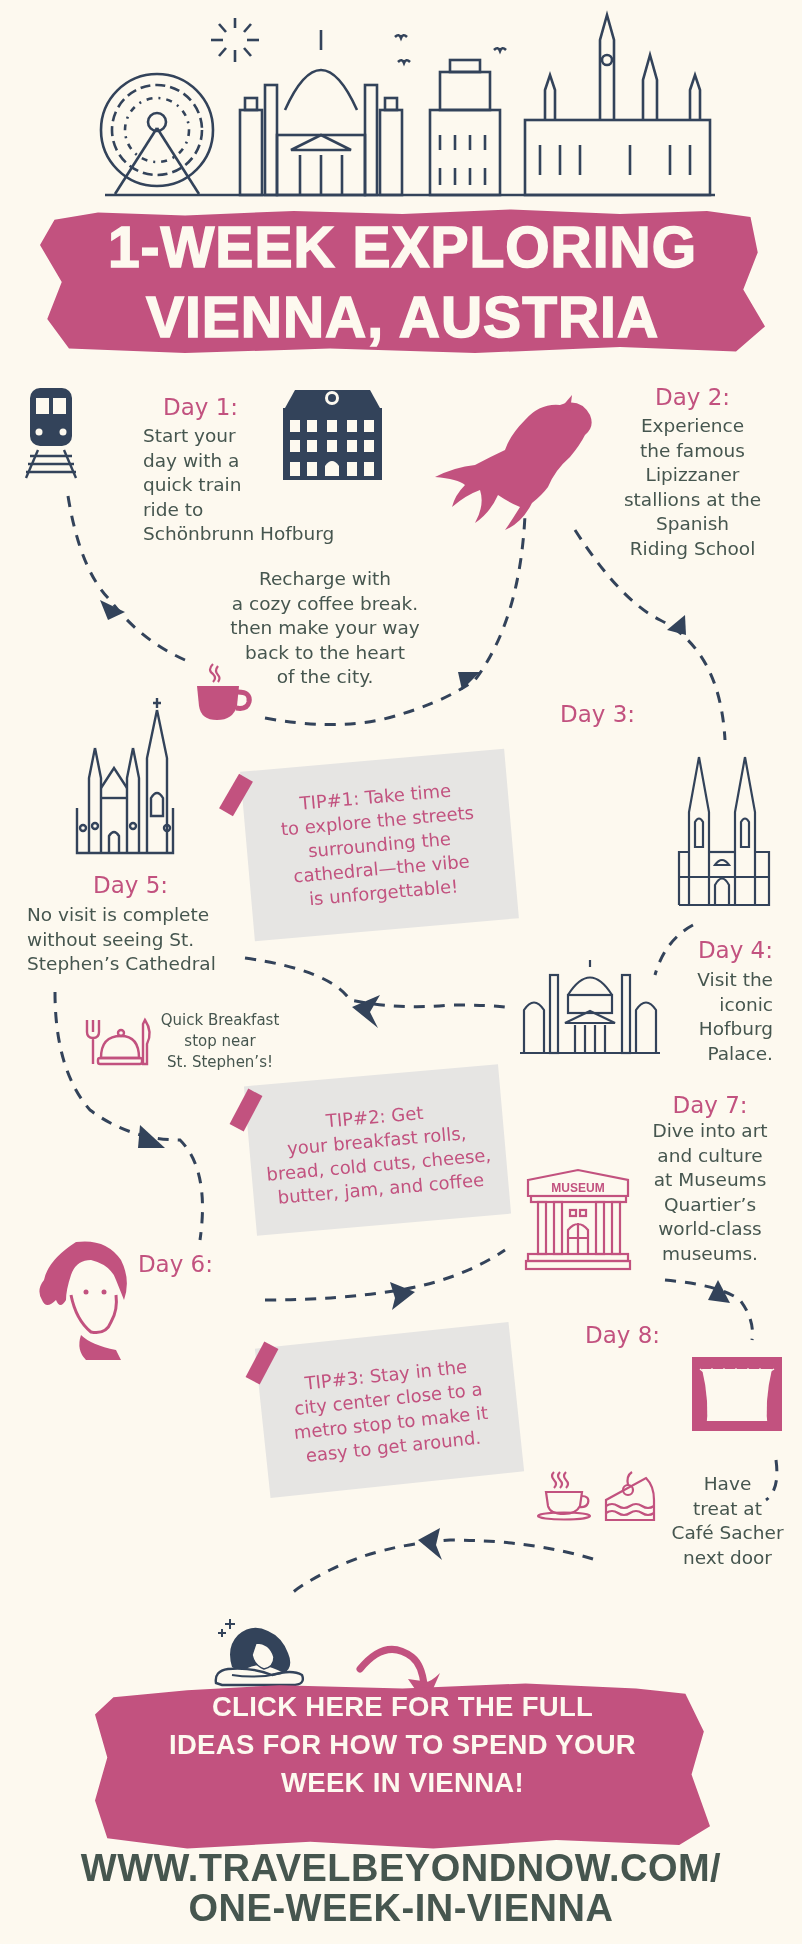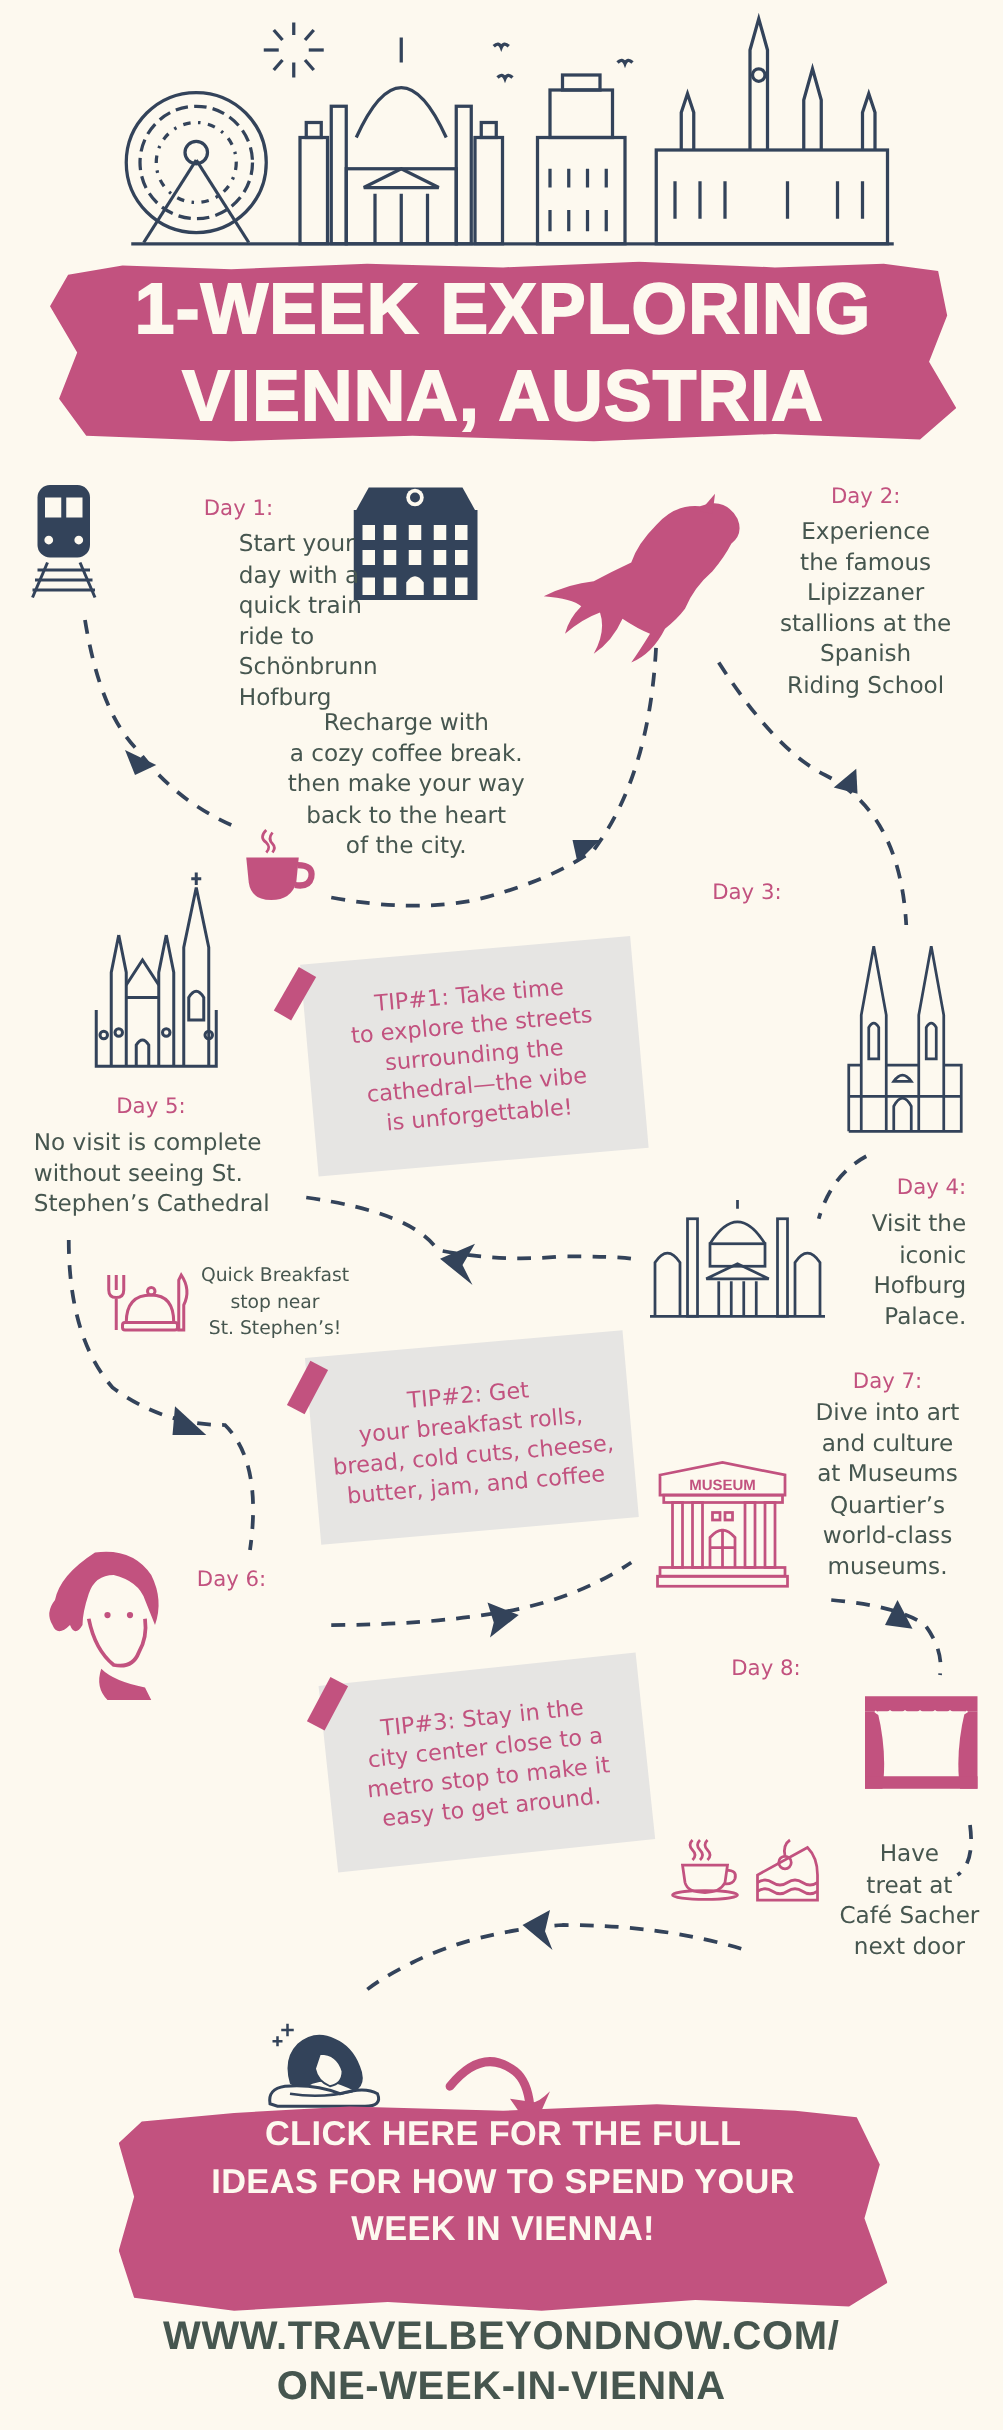--- a/index.html
+++ b/index.html
@@ -1,31 +1,31 @@
 <!DOCTYPE html>
 <html><head>
 <meta charset="utf-8">
 <style>
   html, body { margin: 0; padding: 0; }
   body { width: 802px; height: 1944px; background: #FDF9EF; position: relative; overflow: hidden; font-family: "DejaVu Sans", sans-serif; color: #46564F; }
   .abs { position: absolute; }
-  .day-label { color: #C2527F; font-size: 17px; line-height: 24px; }
+  .day-label { color: #C2527F; font-size: 23px; line-height: 24px; }
   .day-text { font-size: 18.5px; line-height: 24.5px; color: #46564F; }
   .center { text-align: center; }
   .right { text-align: right; }
   .title-band { left: 40px; top: 208px; width: 725px; height: 148px; background: #C2527F;
     clip-path: polygon(2% 8%, 8% 3%, 20% 5%, 35% 2%, 50% 4%, 65% 1%, 80% 4%, 92% 2%, 98% 6%, 99% 30%, 97% 55%, 100% 80%, 96% 97%, 80% 94%, 60% 98%, 40% 95%, 20% 98%, 4% 95%, 1% 75%, 3% 50%, 0% 25%); }
   .title-text { left: 40px; top: 212px; width: 725px; text-align: center; color: #FDF9EF; font-family: "Liberation Sans", sans-serif; font-weight: 900; font-size: 57px; line-height: 70px; letter-spacing: 1px; -webkit-text-stroke: 1.5px #FDF9EF; }
   .tip-paper { background: #E6E5E3; }
   .tip-text { color: #C2527F; font-size: 18px; line-height: 24px; text-align: center; }
   .tape { background: #C2527F; width: 16px; height: 40px; }
   .cta-band { left: 95px; top: 1680px; width: 615px; height: 172px; background: #C2527F;
     clip-path: polygon(3% 10%, 15% 6%, 30% 3%, 50% 5%, 70% 2%, 88% 5%, 96% 8%, 99% 30%, 97% 55%, 100% 85%, 95% 96%, 75% 93%, 55% 98%, 35% 94%, 15% 98%, 2% 92%, 0% 70%, 2% 45%, 0% 20%); }
   .cta-text { left: 95px; top: 1688px; width: 615px; text-align: center; color: #FDF9EF; font-family: "Liberation Sans", sans-serif; font-weight: 700; font-size: 27.5px; line-height: 38px; letter-spacing: 0.3px; }
-  .url-text { left: 0; top: 1848px; width: 802px; text-align: center; color: #46564F; font-family: "Liberation Sans", sans-serif; font-weight: 700; font-size: 32px; line-height: 40px; letter-spacing: 0.5px; }
+  .url-text { left: 0; top: 1848px; width: 802px; text-align: center; color: #46564F; font-family: "Liberation Sans", sans-serif; font-weight: 700; font-size: 38px; line-height: 40px; letter-spacing: 0.5px; }
   svg { display: block; overflow: visible; }
 </style>
 </head>
 <body>
 
 <div class="abs" style="left:95px; top:10px; width:630px; height:190px;">
   <svg width="630" height="190" viewBox="0 0 630 190" fill="none" stroke="#33435A" stroke-width="2.6">
 
     <g>
       <line x1="140" y1="8" x2="140" y2="18"></line>
@@ -157,21 +157,21 @@
       <rect x="10" y="82" width="10" height="14"></rect>
         <rect x="27" y="82" width="10" height="14"></rect>
         <path d="M45 96 L45 86 Q52 76 59 86 L59 96 Z"></path>
         <rect x="67" y="82" width="10" height="14"></rect>
         <rect x="84" y="82" width="10" height="14"></rect>
     </g>
   </svg>
 </div>
 <div class="abs center" style="left:135px; top:395px; width:200px; text-align:left;">
   <div class="day-label" style="padding-left:28px;">Day 1:</div>
-  <div class="day-text" style="margin-top:5px; padding-left:8px;margin-left:48px;">
+  <div class="day-text" style="margin-top:5px; padding-left:8px;">
     <div>Start your</div>
       <div>day with a</div>
       <div>quick train</div>
       <div>ride to</div>
       <div>Schönbrunn Hofburg</div>
   </div>
 </div>
 
 <div class="abs" style="left:430px; top:395px; width:170px; height:140px;">
   <svg width="170" height="140" viewBox="0 0 170 140" fill="#C2527F">

